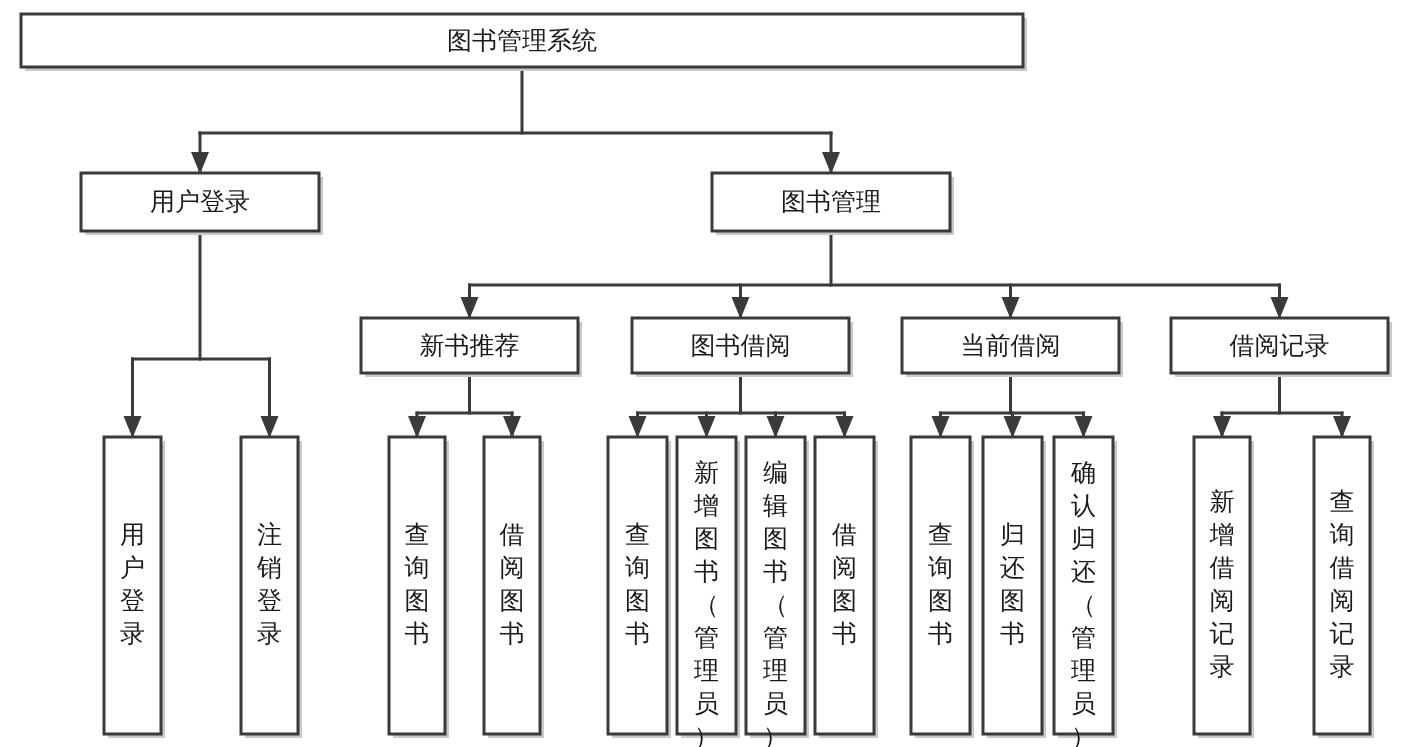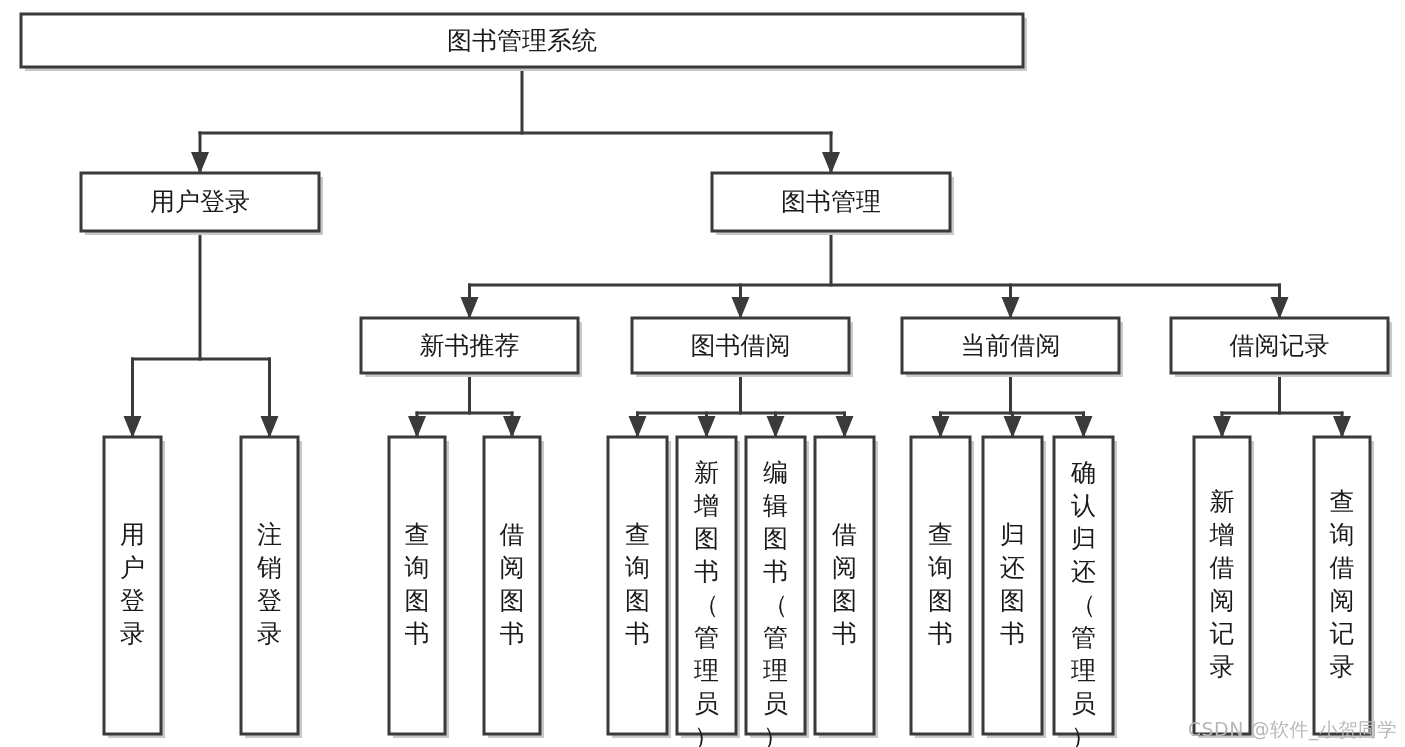--- a/index.html
+++ b/index.html
@@ -301,14 +301,13 @@
           <rect x="1314" y="437" width="56" height="297" class="node-box"></rect>
           <text x="1342" y="503" class="node-label-v">查</text>
           <text x="1342" y="536" class="node-label-v">询</text>
           <text x="1342" y="569" class="node-label-v">借</text>
           <text x="1342" y="602" class="node-label-v">阅</text>
           <text x="1342" y="635" class="node-label-v">记</text>
           <text x="1342" y="668" class="node-label-v">录</text>
         </g>
       </g>
   </svg>
-  <div class="watermark">CSDN @软件_小贺同学</div>
 </div>
 
 </body></html>

